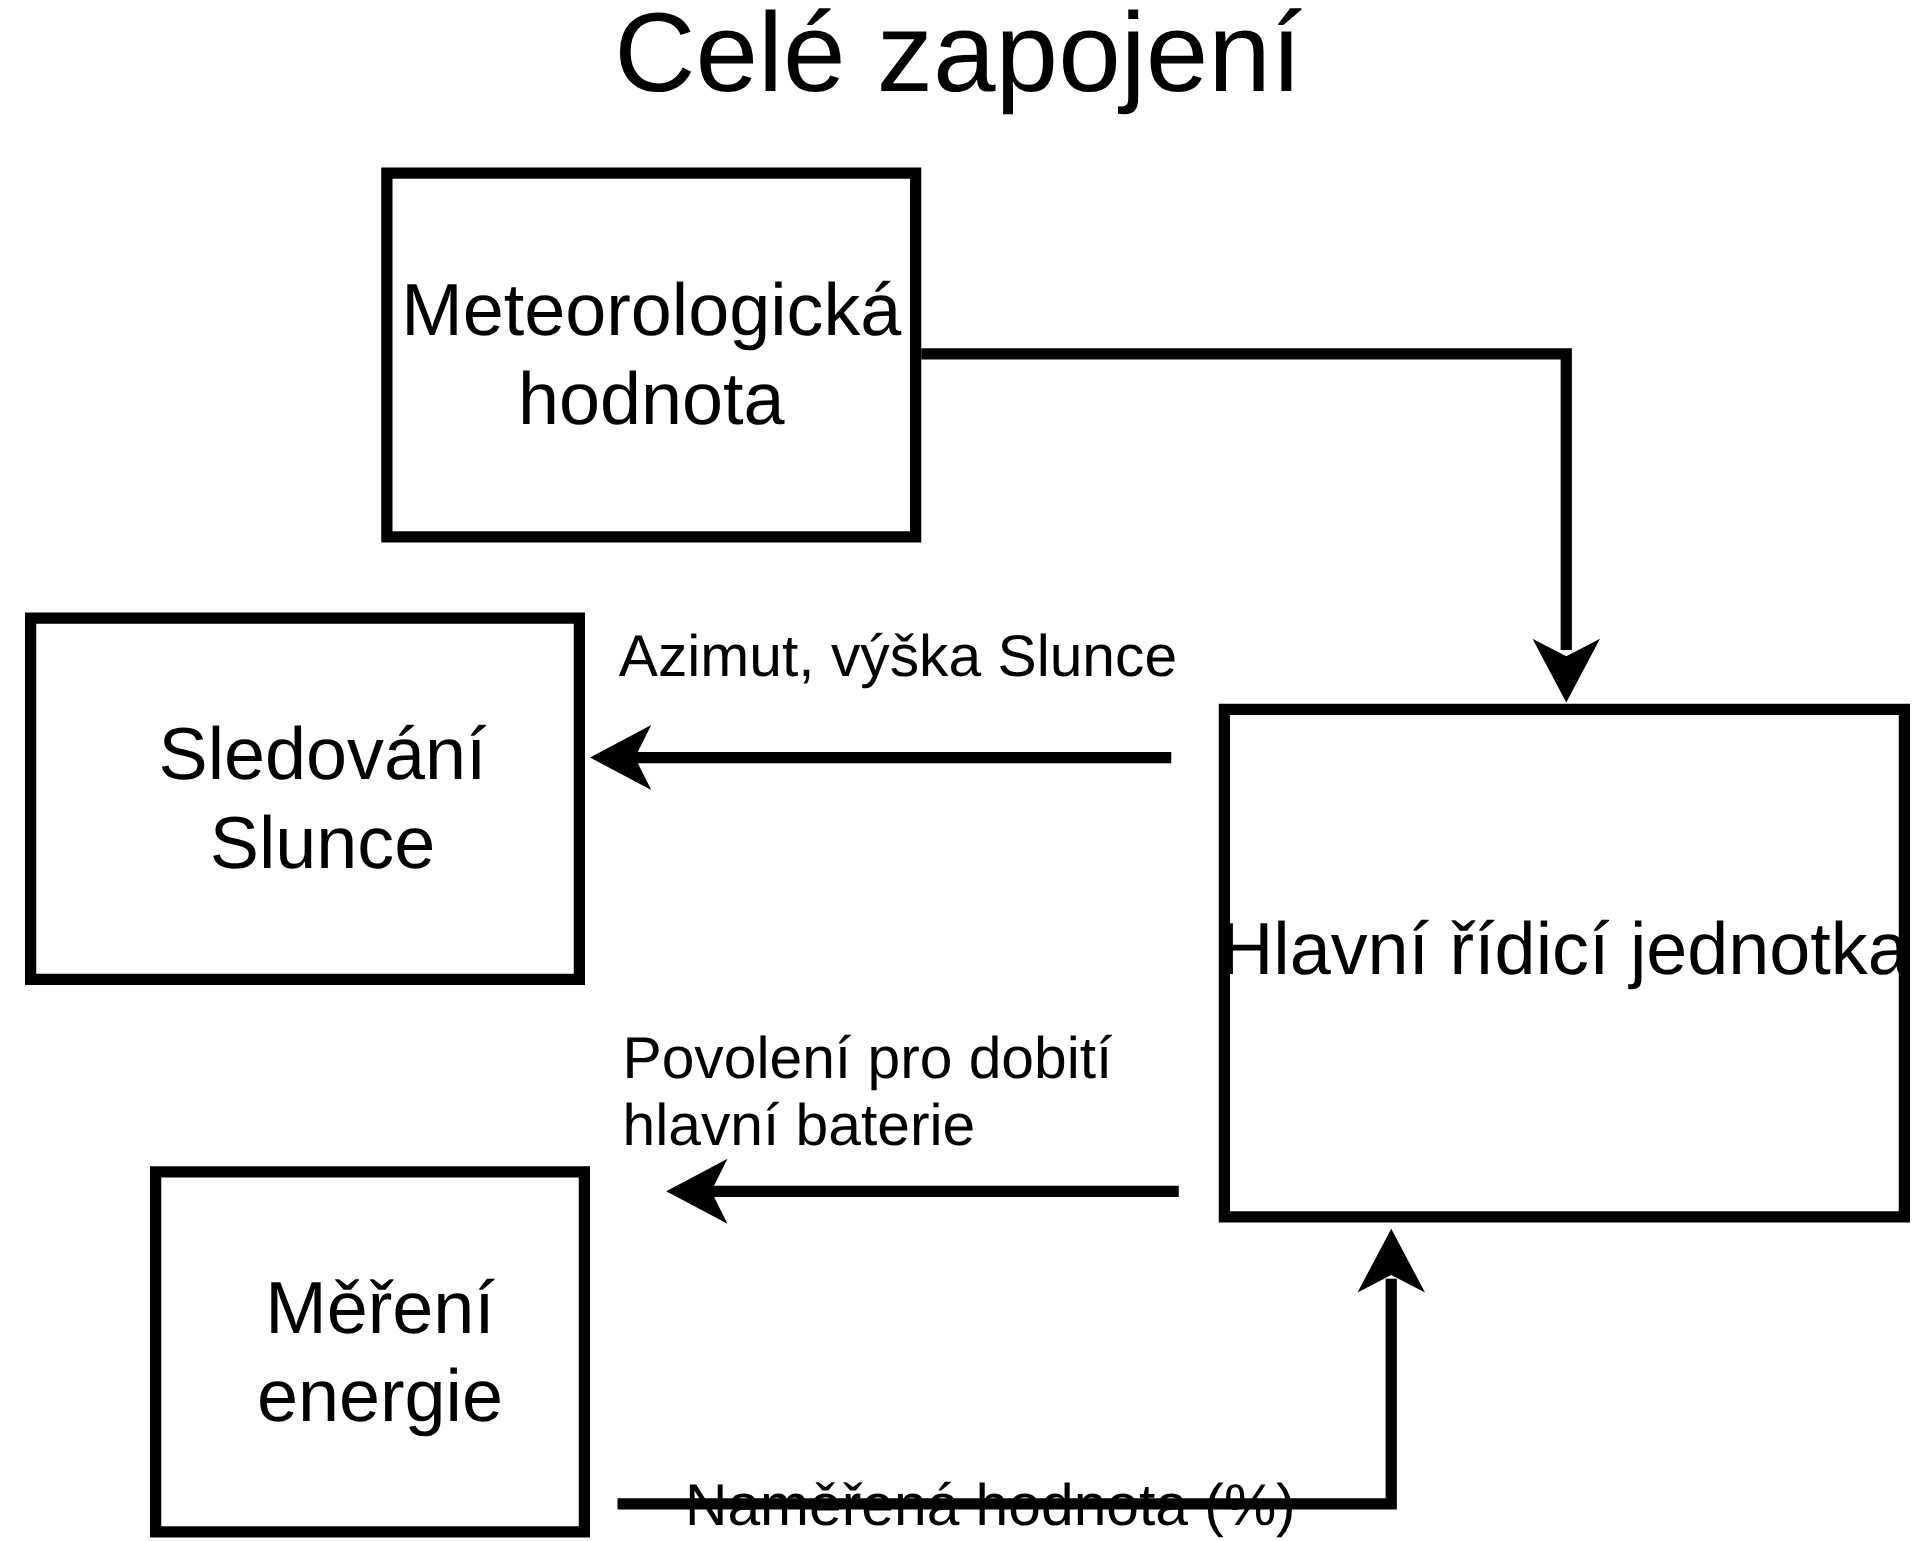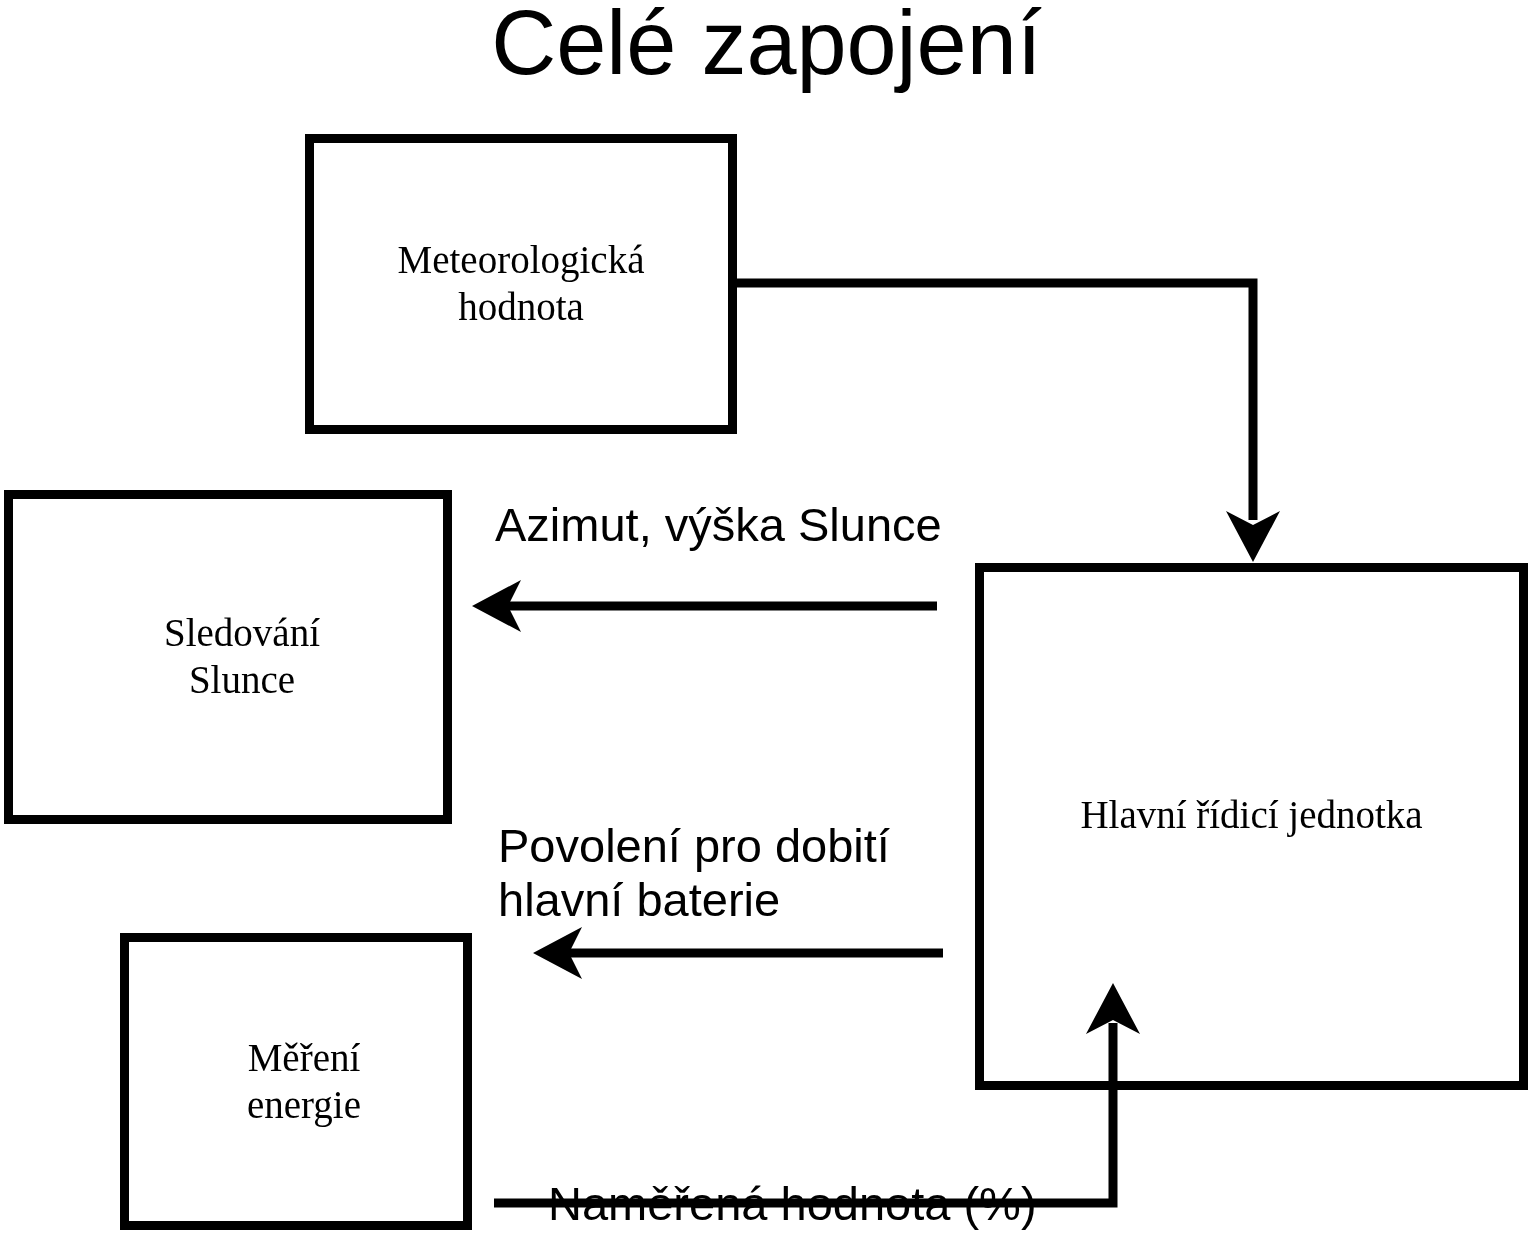--- a/index.html
+++ b/index.html
@@ -28,30 +28,29 @@
 
   .box {
     position: absolute;
     border: 9px solid var(--ink);
     background: var(--paper);
     display: flex;
     align-items: center;
     justify-content: center;
   }
   .box-label {
-    font-size: 39px;
+    font-size: 59px;
     line-height: 1.2;
     text-align: center;
-    font-family: Liberation Serif, serif;
   }
   .box-label span { display: block; }
 
   .box-meteo     { left: 305px; top: 134px;  width: 432px; height: 300px; }
-  .box-sledovani { left: 4px;   top: 490px;  width: 448px; height: 334px; padding-left: 28px; }
-  .box-hlavni    { left: 975px; top: 563px;  width: 553px; height: 527px; align-items: center; }
+  .box-sledovani { left: 20px;   top: 490px;  width: 448px; height: 298px; padding-left: 28px; }
+  .box-hlavni    { left: 975px; top: 563px;  width: 553px; height: 415px; align-items: center; }
   .box-hlavni .box-label { padding-bottom: 22px; white-space: nowrap; }
   .box-mereni    { left: 120px; top: 933px;  width: 352px; height: 297px; padding-left: 16px; }
 
   .connectors {
     position: absolute;
     left: 0; top: 0;
     width: 1533px; height: 1233px;
     color: var(--ink);
     pointer-events: none;
   }

